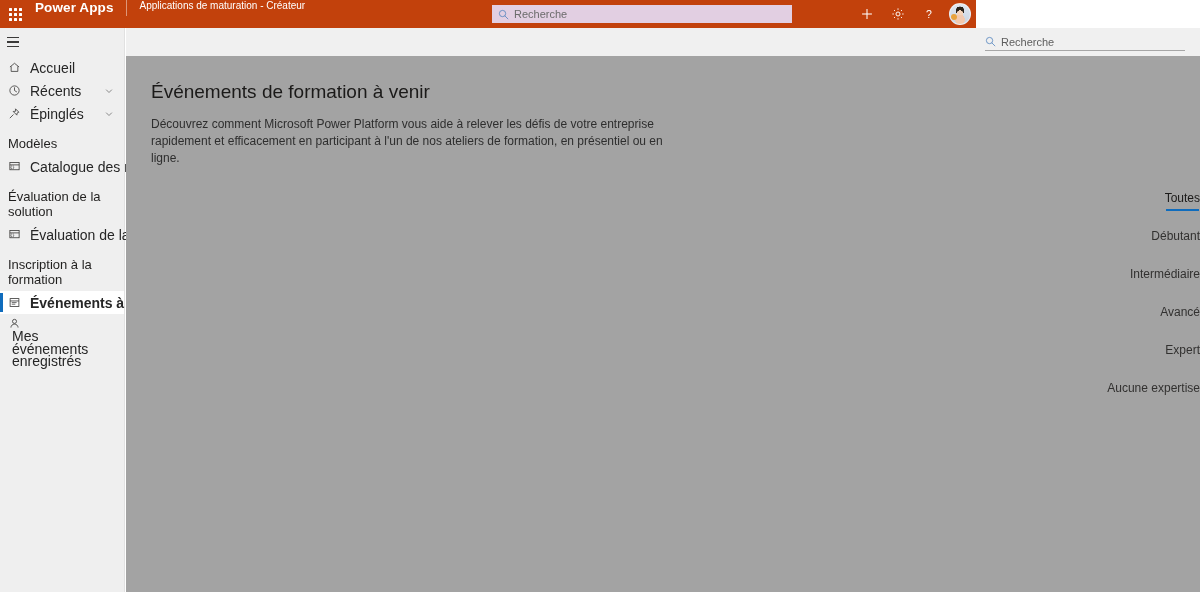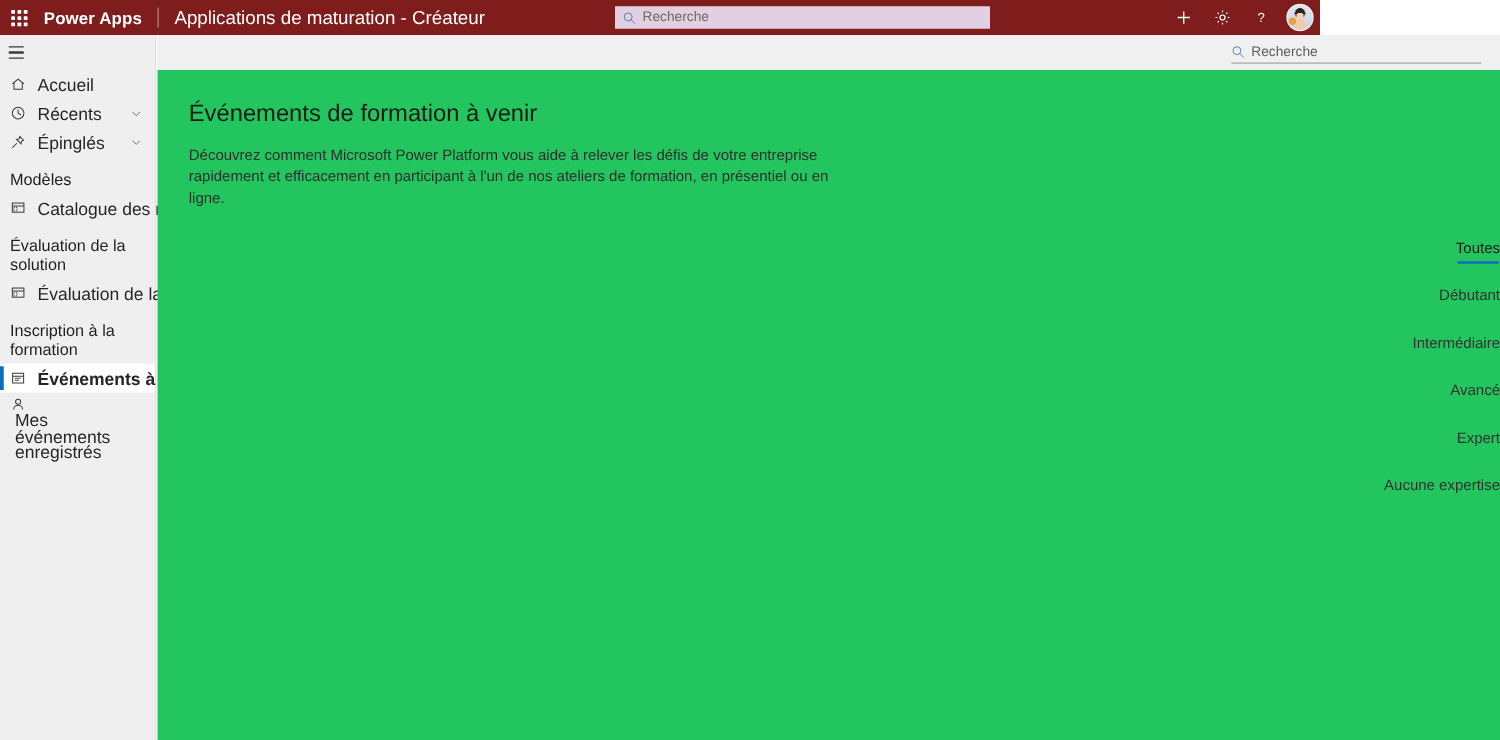--- a/index.html
+++ b/index.html
@@ -6,23 +6,23 @@
   html, body {
     width: 1200px; height: 592px;
     font-family: "Liberation Sans", sans-serif;
     background: #ffffff;
     overflow: hidden;
   }
 
   
   .suite-header {
     position: absolute; top: 0; left: 0;
-    width: 1056px; height: 28px;
-    background: #7f1d1d;
-    display: flex; align-items: center;
+    width: 976px; height: 28px;
+    background: #c2410c;
+    display: flex; 
     color: #ffffff;
   }
   .waffle {
     width: 30px; height: 28px;
     display: flex; align-items: center; justify-content: center;
     cursor: pointer;
   }
   .waffle-grid {
     display: grid;
     grid-template-columns: repeat(3, 3px);
@@ -34,21 +34,21 @@
     font-size: 13.5px; font-weight: bold;
     padding: 0 12px 0 5px;
     letter-spacing: .1px;
     white-space: nowrap;
   }
   .hdr-divider {
     width: 1px; height: 16px;
     background: rgba(255,255,255,.45);
   }
   .env-name {
-    font-size: 15px; padding-left: 13px;
+    font-size: 10px; padding-left: 13px;
     white-space: nowrap; color: #ffffff;
   }
   .hdr-search {
     position: absolute; left: 492px; top: 5px;
     width: 300px; height: 18px;
     background: #e2cfe2;
     display: flex; align-items: center;
     padding-left: 6px;
     cursor: text;
   }
@@ -156,21 +156,21 @@
     border: none; outline: none; background: transparent;
     font-family: "Liberation Sans", sans-serif;
     font-size: 11px; color: #3b3a39; width: 160px;
   }
   .cmd-search input::placeholder { color: #5d5d5d; }
 
   
   .content {
     position: absolute; left: 126px; top: 56px;
     width: 1074px; height: 536px;
-    background: #22c55e;
+    background: #a3a3a3;
     padding: 24px 0 0 25px;
   }
   .page-title {
     font-size: 19px; font-weight: normal; color: #1b1a19;
     line-height: 24px;
   }
   .page-desc {
     margin-top: 12px;
     font-size: 12px; color: #2e2e2e;
     line-height: 17px;

